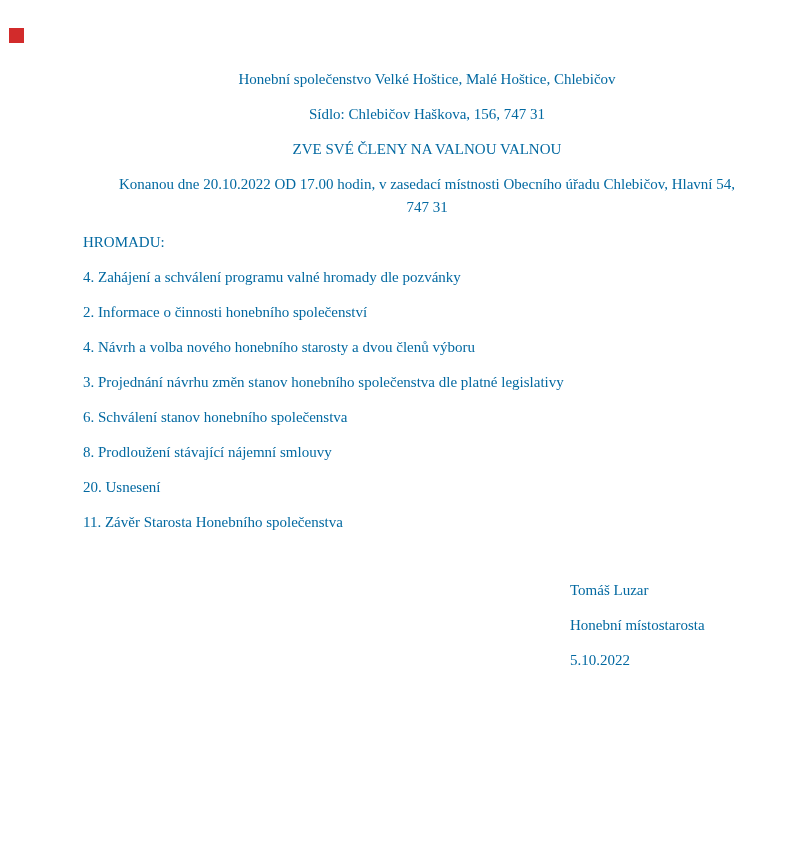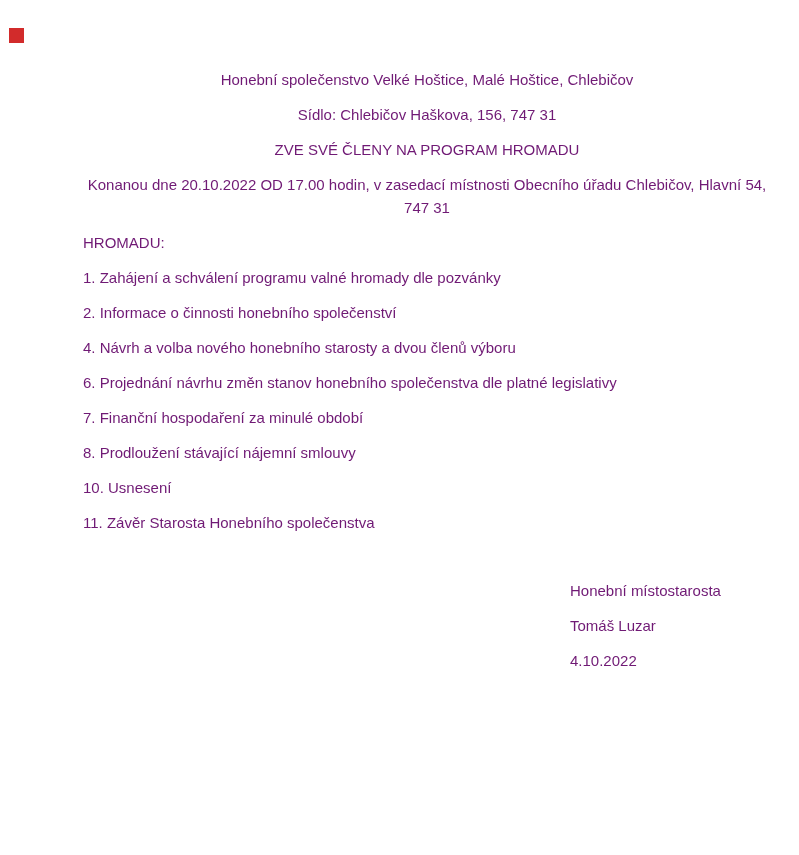--- a/index.html
+++ b/index.html
@@ -6,22 +6,22 @@
     margin: 0;
     padding: 0;
     background: #ffffff;
   }
   .viewport {
     position: relative;
     width: 799px;
     height: 855px;
     overflow: hidden;
     background: #ffffff;
-    font-family: Liberation Sans, sans-serif;
-    color: #701a75;
+    font-family: Liberation Serif, serif;
+    color: #0369a1;
   }
   .red-square {
     position: absolute;
     left: 9px;
     top: 28px;
     width: 15px;
     height: 15px;
     background: #d22b2b; 
   }
   .page {
@@ -55,41 +55,41 @@
 <div class="viewport">
 
   <div class="red-square" style="background: rgb(210, 43, 43);"></div>
 
   <div class="page">
 
     <p class="center">Honební společenstvo Velké Hoštice, Malé Hoštice, Chlebičov</p>
 
     <p class="center">Sídlo: Chlebičov Haškova, 156, 747 31</p>
 
-    <p class="center">ZVE SVÉ ČLENY NA PROGRAM HROMADU</p>
+    <p class="center">ZVE SVÉ ČLENY NA VALNOU VALNOU</p>
 
     <p class="center">
       <span class="block">Konanou dne 20.10.2022 OD 17.00 hodin, v zasedací místnosti Obecního úřadu Chlebičov, Hlavní 54,</span>
       <span class="block">747 31</span>
     </p>
 
     <div class="program">
       <p>HROMADU:</p>
-      <p>1. Zahájení a schválení programu valné hromady dle pozvánky</p>
+      <p>4. Zahájení a schválení programu valné hromady dle pozvánky</p>
       <p>2. Informace o činnosti honebního společenství</p>
       <p>4. Návrh a volba nového honebního starosty a dvou členů výboru</p>
-      <p>6. Projednání návrhu změn stanov honebního společenstva dle platné legislativy</p>
-      <p>7. Finanční hospodaření za minulé období</p>
+      <p>3. Projednání návrhu změn stanov honebního společenstva dle platné legislativy</p>
+      <p>6. Schválení stanov honebního společenstva</p>
       <p>8. Prodloužení stávající nájemní smlouvy</p>
-      <p>10. Usnesení</p>
+      <p>20. Usnesení</p>
       <p>11. Závěr Starosta Honebního společenstva</p>
     </div>
 
     <div class="spacer"></div>
 
     <div class="signature">
+      <p>Tomáš Luzar</p>
       <p>Honební místostarosta</p>
-      <p>Tomáš Luzar</p>
-      <p>4.10.2022</p>
+      <p>5.10.2022</p>
     </div>
 
   </div>
 </div>
 
 </body></html>

